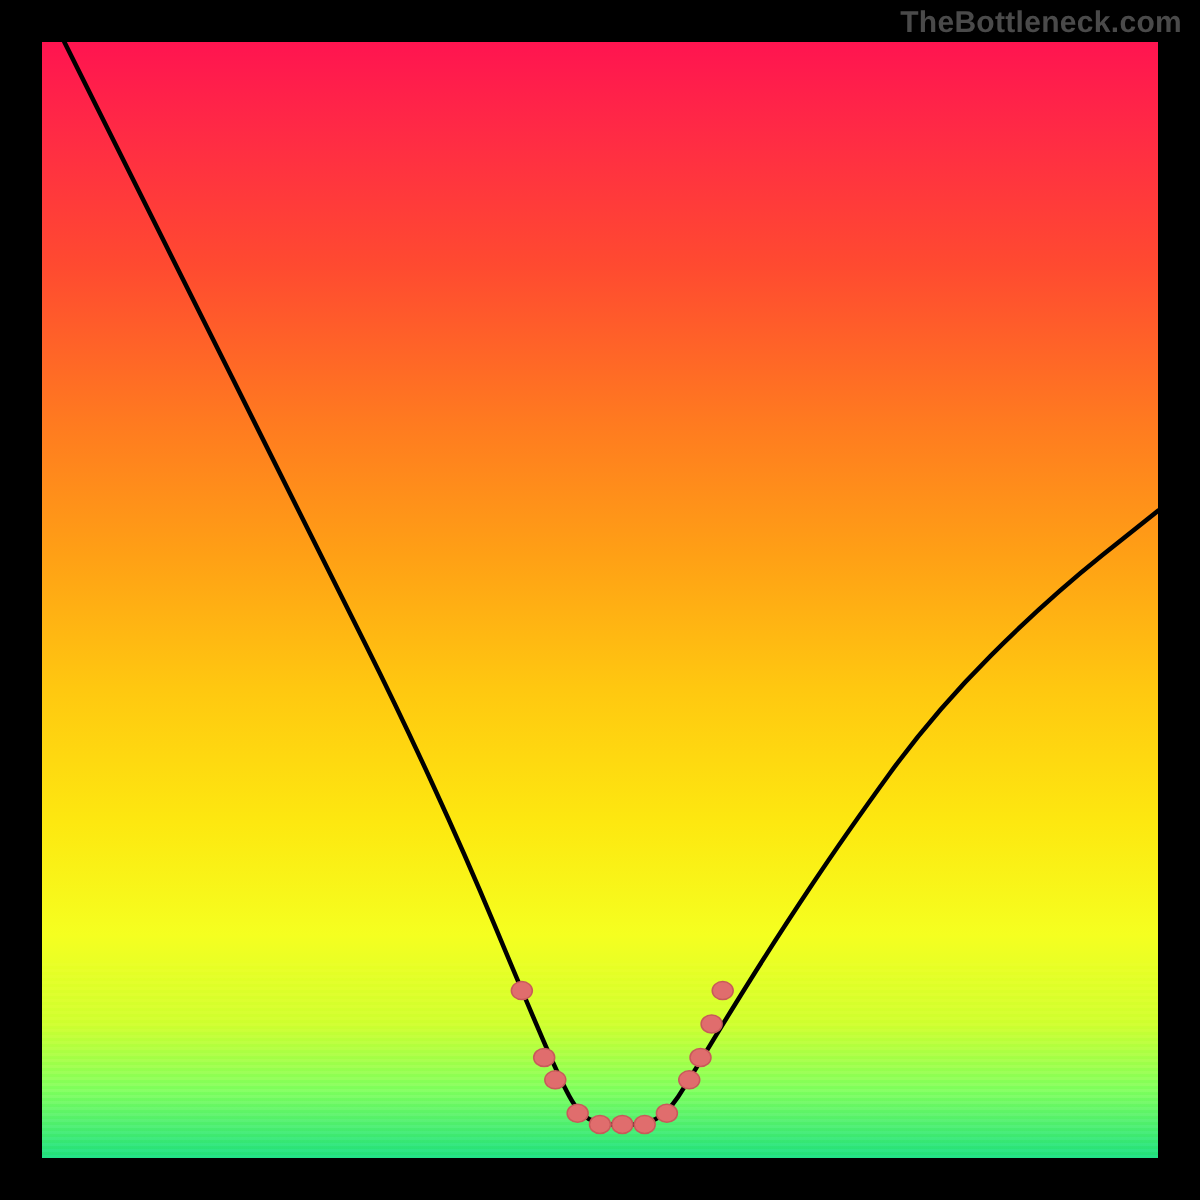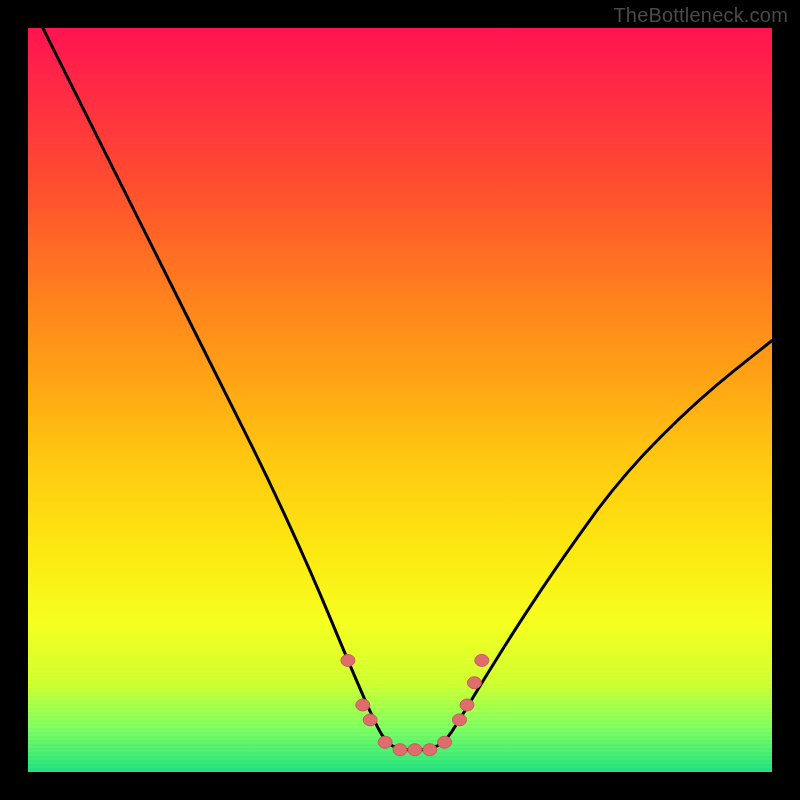--- a/index.html
+++ b/index.html
@@ -56,21 +56,21 @@
       );
     mix-blend-mode: overlay;
     pointer-events: none;
   }
   .watermark {
     position: absolute;
     top: 4px;
     right: 12px;
     color: #4a4a4a;
     font-size: 20px;
-    font-weight: 400;
+    font-weight: 700;
     letter-spacing: 0.2px;
     user-select: none;
   }
   svg.curve {
     position: absolute;
     top: 0;
     left: 0;
   }
 </style>
 </head>

